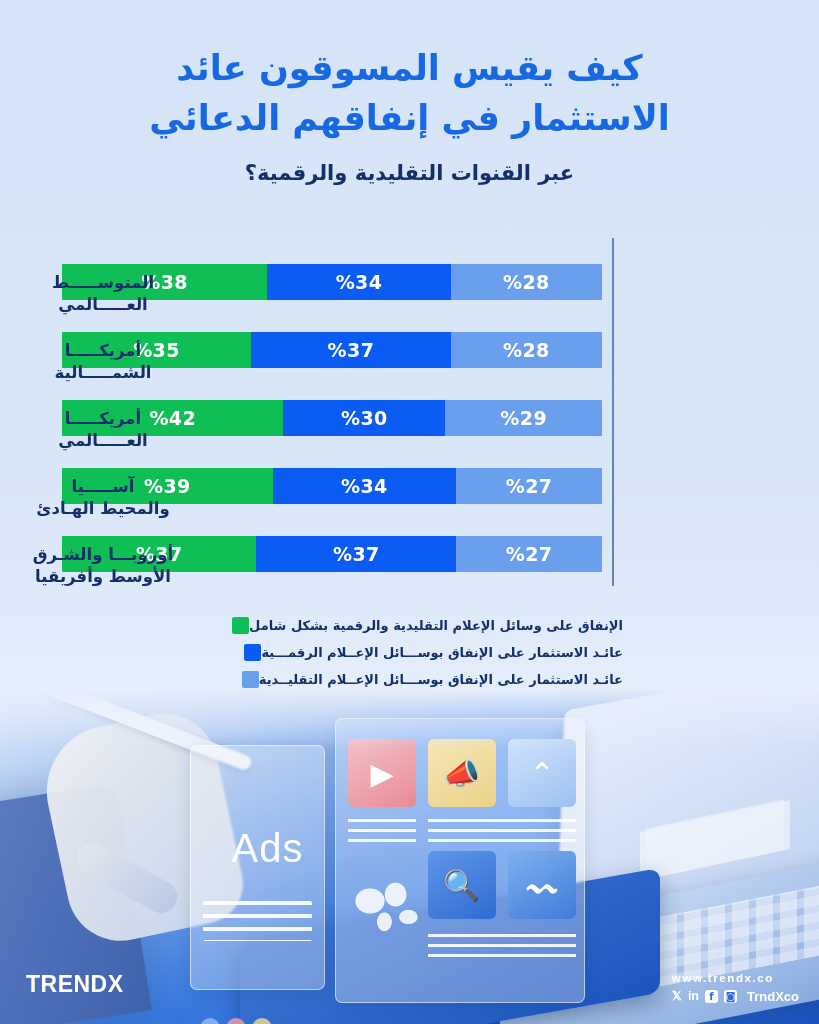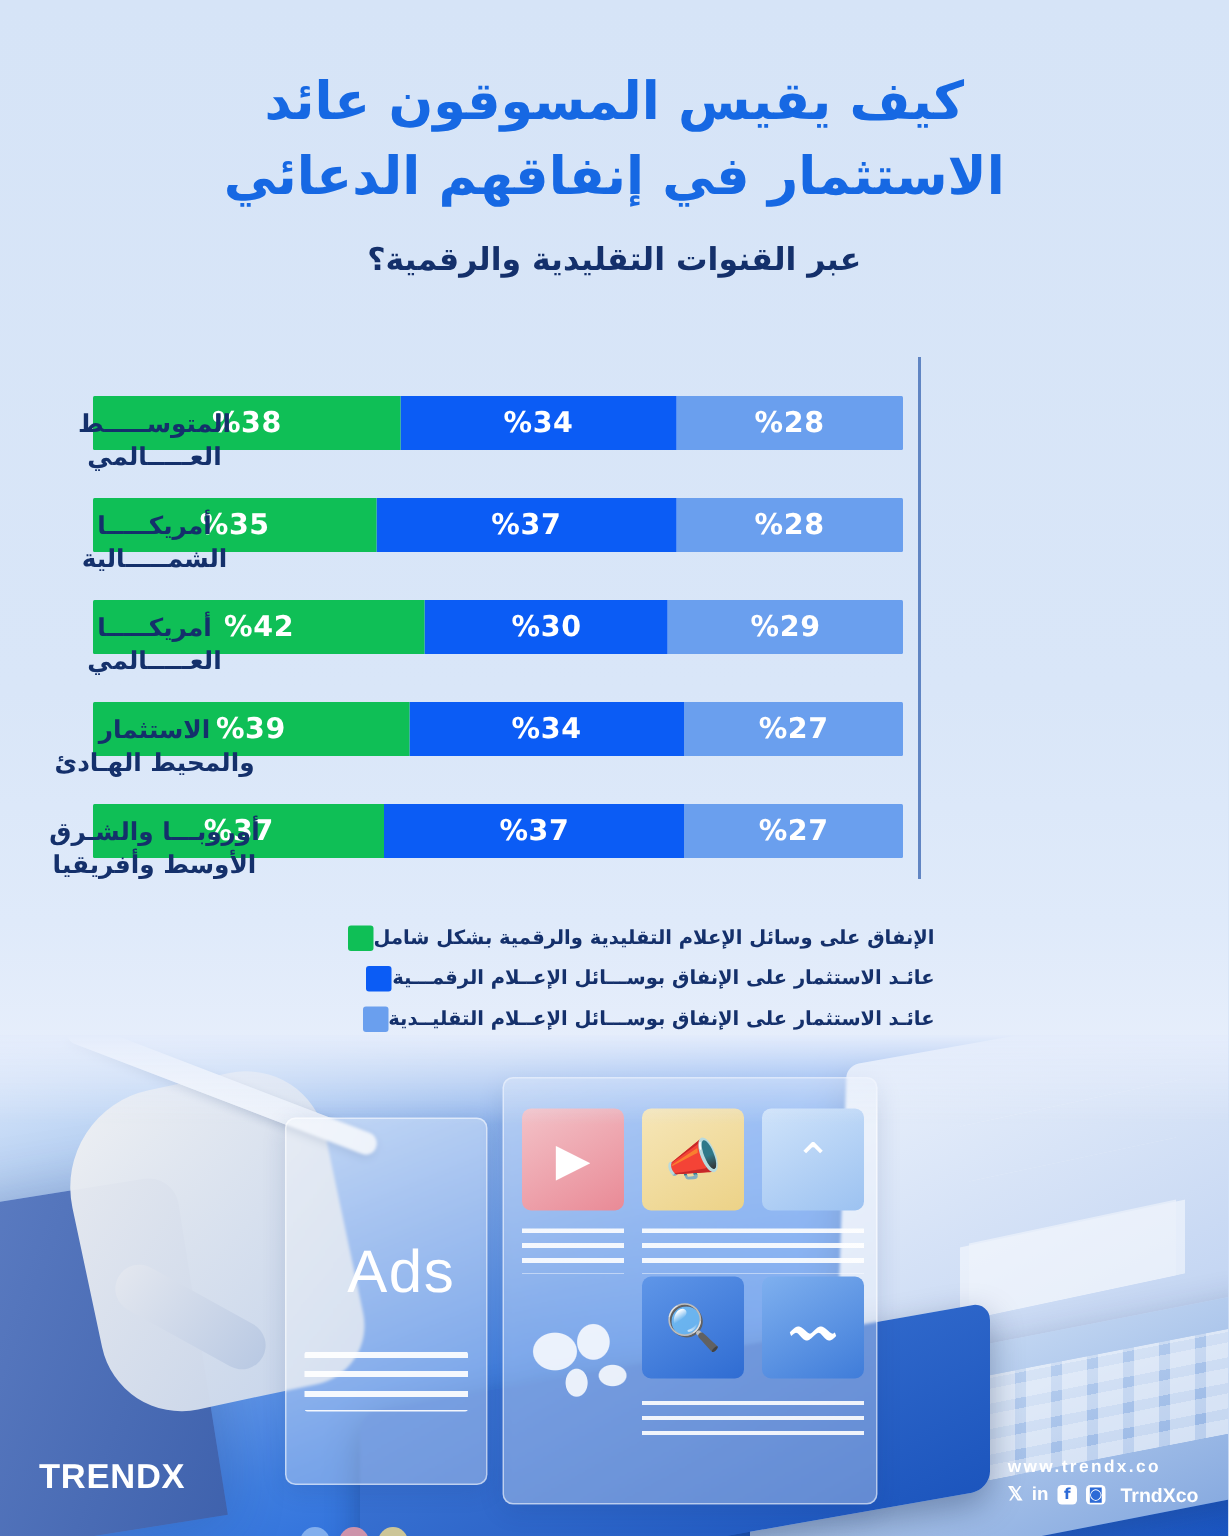--- a/index.html
+++ b/index.html
@@ -272,21 +272,21 @@
         </div>
       </div>
 
       <div class="row">
         <div class="bar">
           <div class="seg trad" style="width:27%">%27</div>
           <div class="seg digi" style="width:34%">%34</div>
           <div class="seg both" style="width:39%">%39</div>
         </div>
         <div class="cat">
-          <div>الاستثمار</div>
+          <div>آســـــيا</div>
           <div>والمحيط الهـادئ</div>
         </div>
       </div>
 
       <div class="row">
         <div class="bar">
           <div class="seg trad" style="width:27%">%27</div>
           <div class="seg digi" style="width:37%">%37</div>
           <div class="seg both" style="width:36%">%37</div>
         </div>

